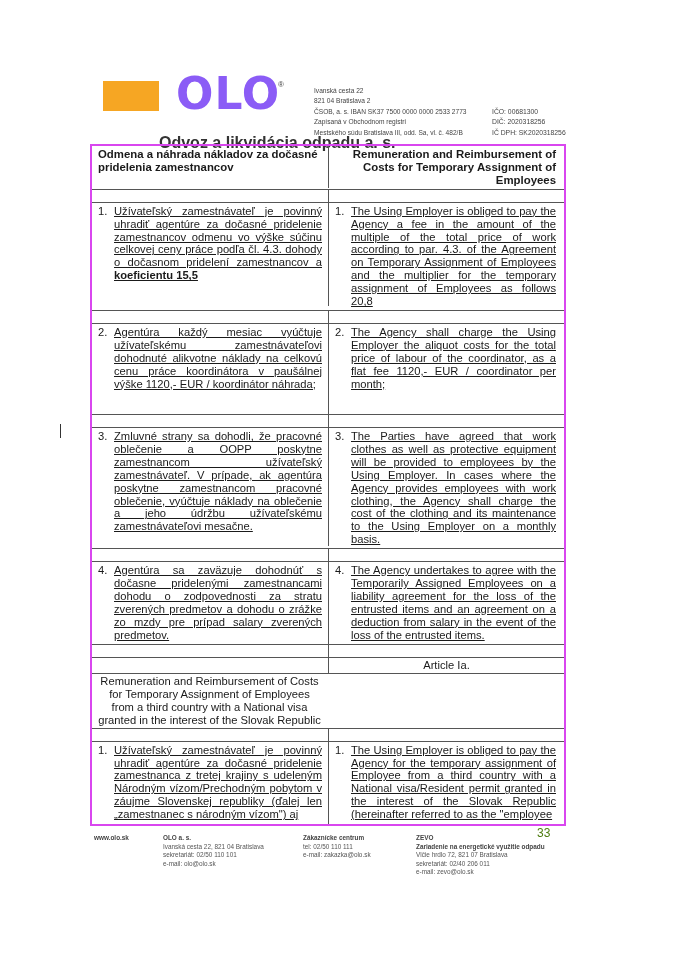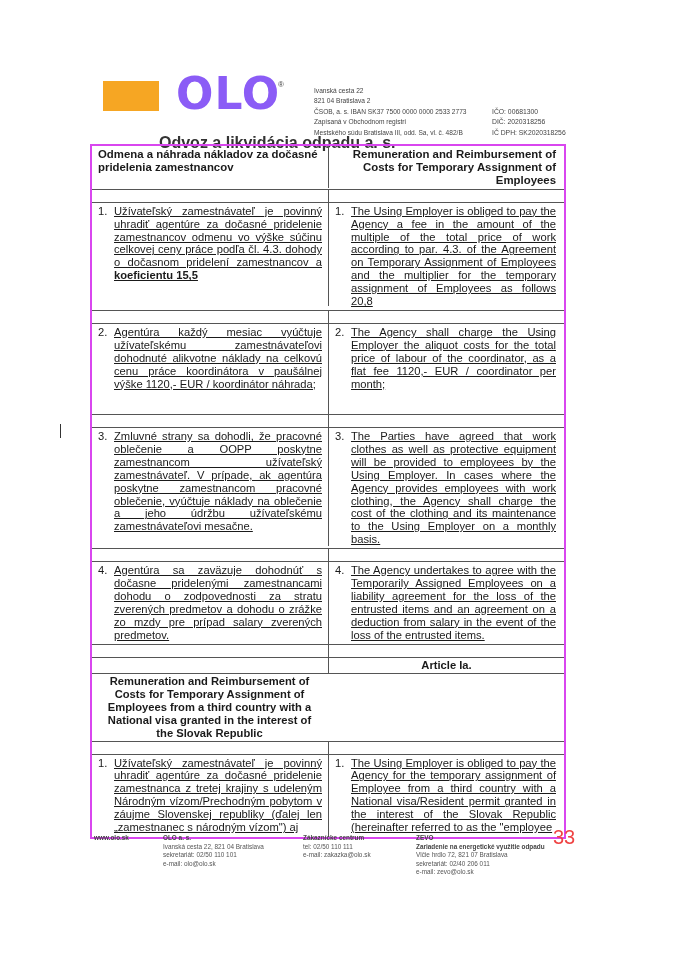--- a/index.html
+++ b/index.html
@@ -19,29 +19,29 @@
   .row:first-child { border-top: none; }
   .cell { box-sizing: border-box; font-size: 11.2px; line-height: 12.9px; }
   .cell.left { width: 237px; border-right: 1px solid #555; padding: 2px 6px 2px 6px; }
   .cell.right { width: 235px; padding: 2px 8px 2px 6px; }
   .spacer .cell { height: 12px; padding: 0; }
   .head .cell { font-weight: bold; font-size: 11.4px; }
   .head .right { text-align: right; }
   .item { display: flex; text-align: justify; }
   .num { width: 16px; flex: none; }
   .txt { flex: 1; text-decoration: underline; }
-  .art-head .cell { font-weight: bold; text-align: center; padding: 1px 6px; }
+  .art-head .cell { font-weight: normal; text-align: center; padding: 1px 6px; }
   b { font-weight: bold; }
 
   .margin-mark { position: absolute; left: 60px; top: 424px; width: 1px; height: 14px; background: #333; }
 
   
   .footer { position: absolute; top: 834px; font-size: 6.4px; line-height: 8.6px; color: #555; }
   .footer b { color: #444; }
-  .page-num { position: absolute; left: 537px; top: 826px; font-size: 20px; color: #ef4444; margin-left: 16px; }
+  .page-num { position: absolute; left: 537px; top: 826px; font-size: 12px; color: #4d7c0f; }
 </style>
 </head>
 <body>
 
 <div class="logo-box"></div>
 <div class="logo-text">OLO</div>
 <div class="logo-reg">®</div>
 <div class="logo-tagline">Odvoz a likvidácia odpadu a. s.</div>
 
 <div class="addr">

